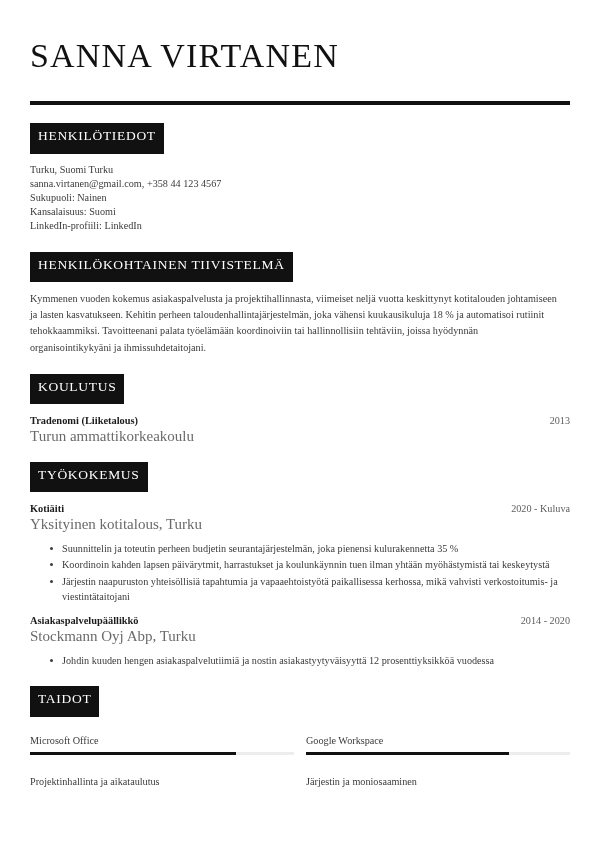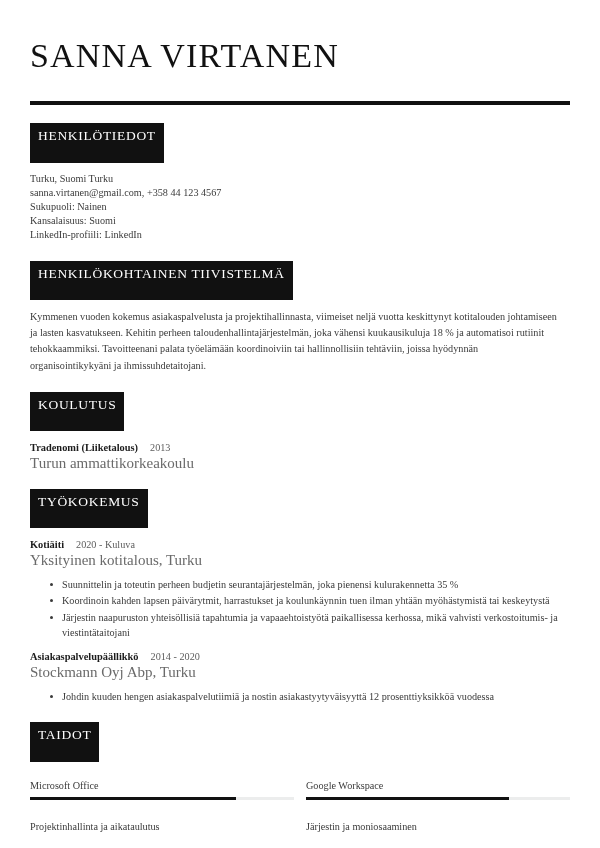--- a/index.html
+++ b/index.html
@@ -47,21 +47,21 @@
   .section {
     margin-top: 18px;
   }
   .section-badge {
     display: inline-block;
     background: #111111;
     color: #ffffff;
     font-size: 13.5px;
     line-height: 13.5px;
     letter-spacing: 0.7px;
-    padding: 6px 8px 20px 8px;
+    padding: 6px 8px 11px 8px;
     font-weight: 400;
   }
 
   
   .contact-list {
     margin: 9px 0 0 0;
     padding: 0;
     list-style: none;
   }
   .contact-list li {
@@ -79,21 +79,22 @@
     text-align: left;
   }
 
   
   .entry {
     margin-top: 10px;
   }
   .entry-head {
     display: flex;
     align-items: baseline;
-    justify-content: flex-start;
+    justify-content: space-between;
+    gap: 40px;
   }
   .entry-title {
     font-size: 10.4px;
     line-height: 14px;
     font-weight: 700;
     color: #1c1c1c;
   }
   .entry-date {
     font-size: 10.2px;
     line-height: 14px;

